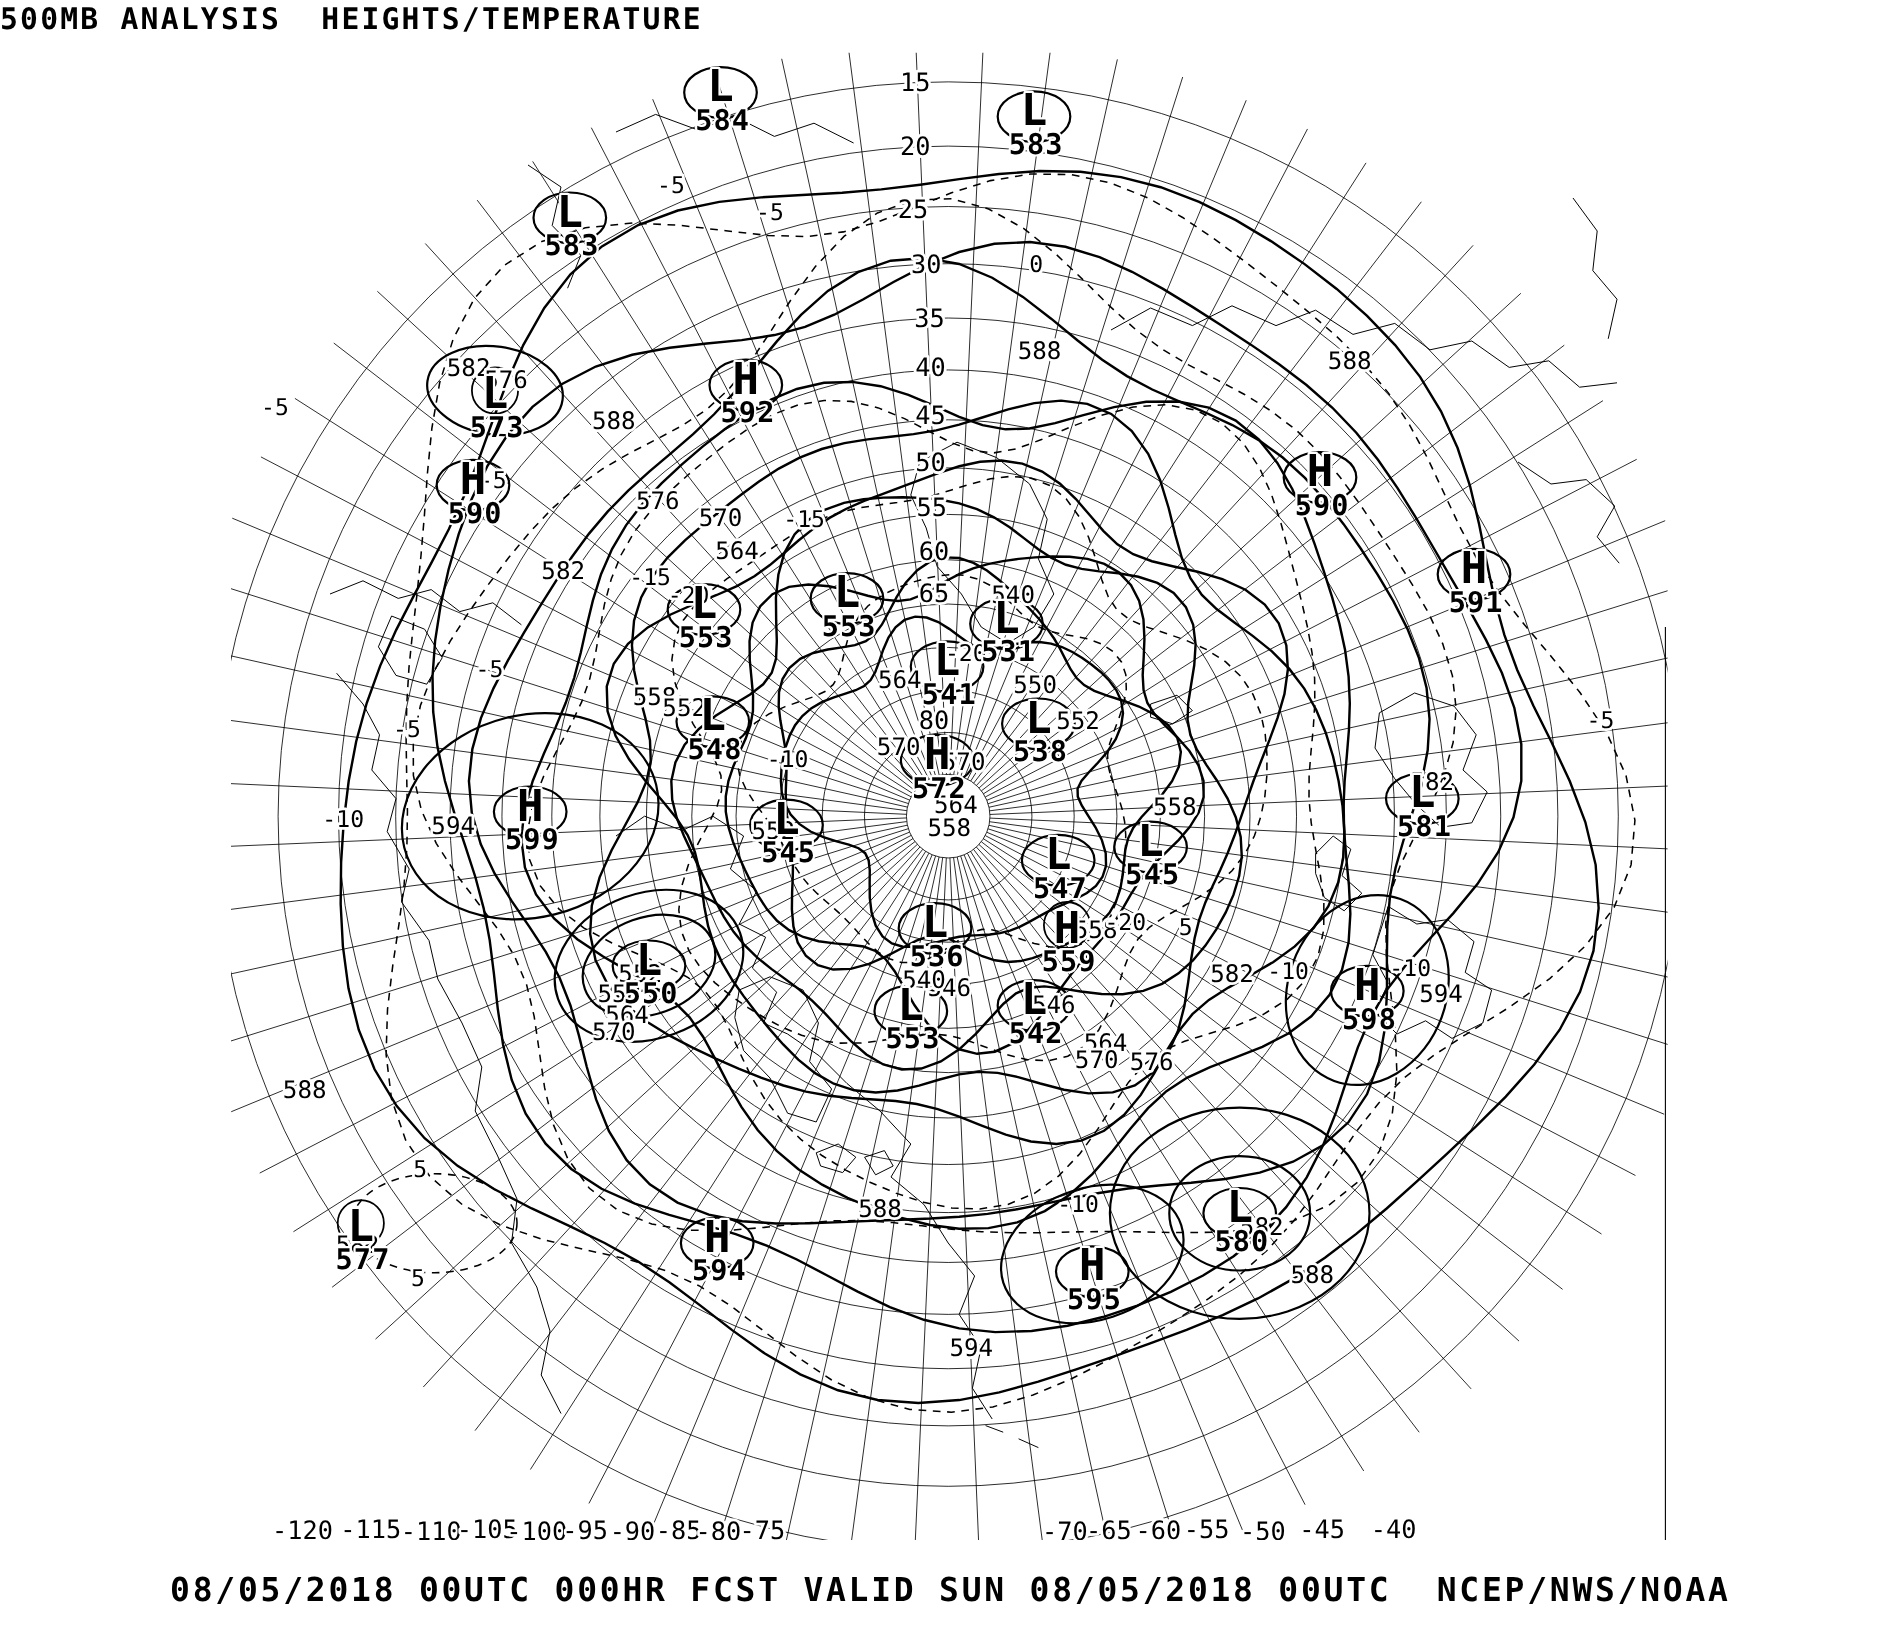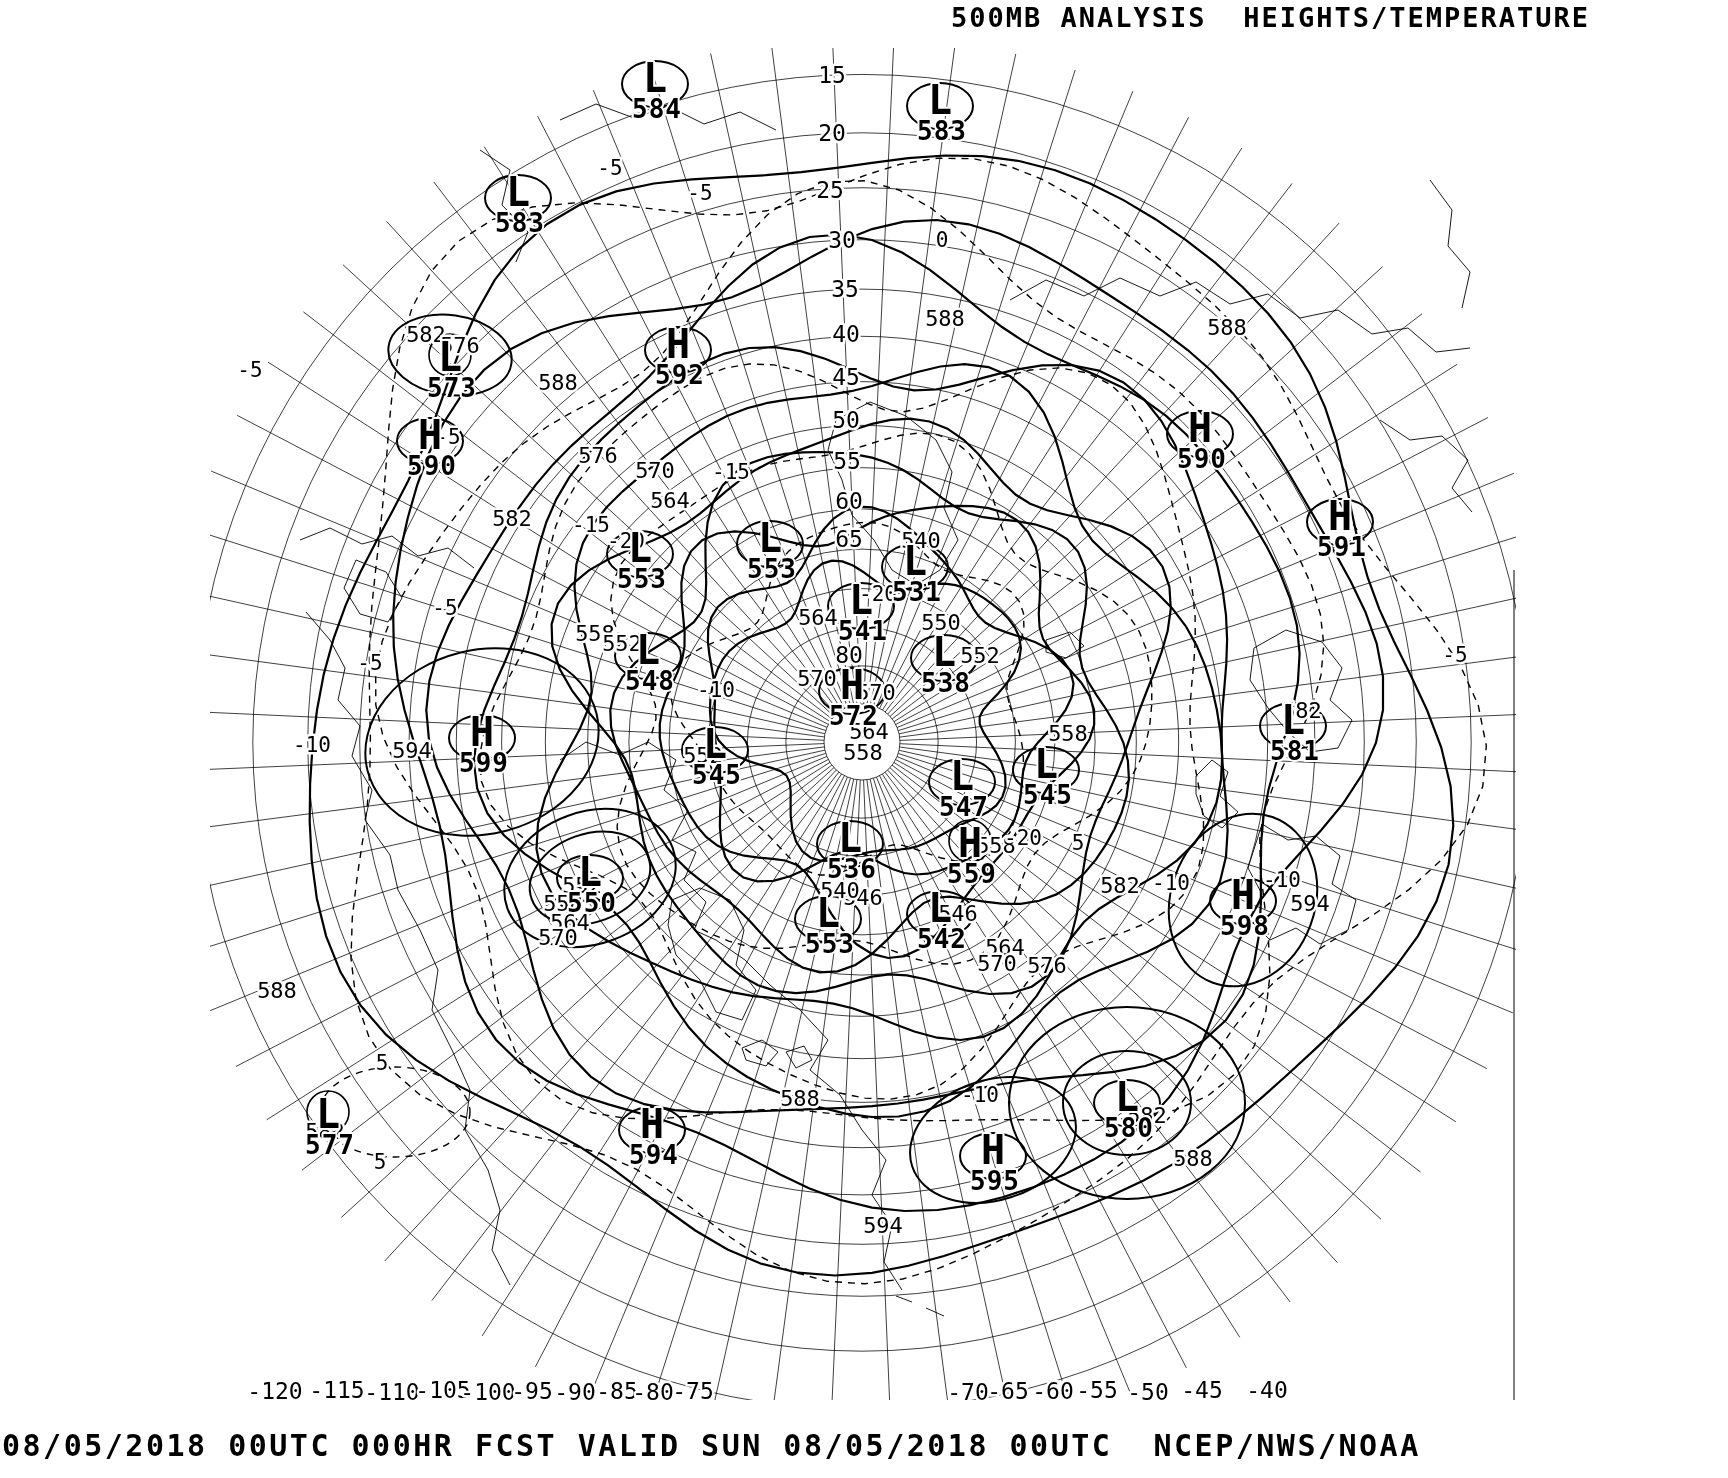--- a/index.html
+++ b/index.html
@@ -1,20 +1,20 @@
 <!DOCTYPE html>
 <html><head>
 <meta charset="utf-8">
 <style>
   html,body{margin:0;padding:0;background:#fff;}
   body{width:1728px;height:1478px;position:relative;overflow:hidden;
        font-family:"DejaVu Sans Mono",monospace;color:#000;}
-  .title{position:absolute;top:2px;left:0;width:1590px;text-align:right;
+  .title{position:absolute;top:2px;left:0;width:1590px;text-align:left;
          font-size:27px;font-weight:bold;letter-spacing:2px;white-space:pre;}
-  .footer{position:absolute;top:1428px;left:2px;width:1724px;text-align:left;
+  .footer{position:absolute;top:1428px;left:2px;width:1724px;text-align:center;
           font-size:30px;font-weight:bold;letter-spacing:2.5px;white-space:pre;}
   svg{position:absolute;left:0;top:0;}
   text{font-family:"DejaVu Sans Mono",monospace;paint-order:stroke;stroke:#fff;
        stroke-width:5px;stroke-linejoin:round;fill:#000;}
   text.hl{font-weight:bold;font-size:40px;stroke-width:4px;}
   text.hlv{font-weight:bold;font-size:26px;letter-spacing:1px;stroke-width:4px;}
   text.cl{font-size:22px;}
   text.tl{font-size:21px;}
   text.geo{font-size:23px;}
 </style>

